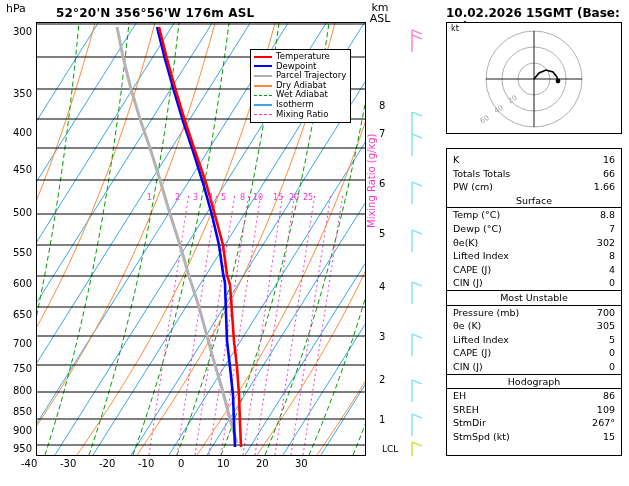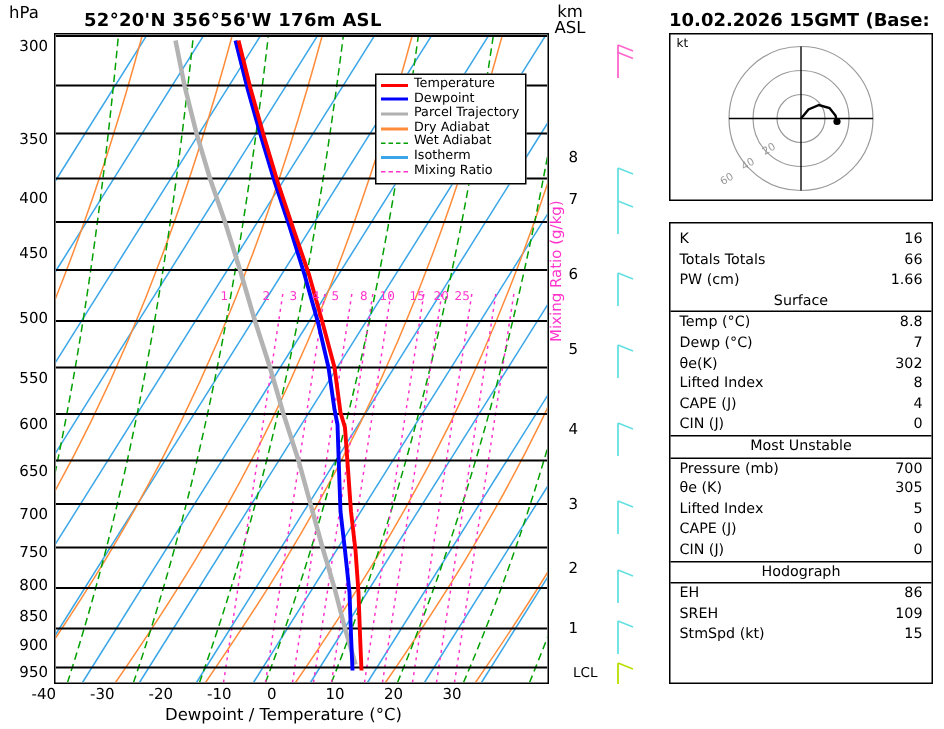--- a/index.html
+++ b/index.html
@@ -204,21 +204,20 @@
   <div class="p-label" style="left:2px;top:443px;">950</div>
 
   <div class="t-label" style="left:21px;top:458px;">-40</div>
   <div class="t-label" style="left:60px;top:458px;">-30</div>
   <div class="t-label" style="left:99px;top:458px;">-20</div>
   <div class="t-label" style="left:138px;top:458px;">-10</div>
   <div class="t-label" style="left:178px;top:458px;">0</div>
   <div class="t-label" style="left:217px;top:458px;">10</div>
   <div class="t-label" style="left:256px;top:458px;">20</div>
   <div class="t-label" style="left:295px;top:458px;">30</div>
-  <div id="xaxis-title">Dewpoint / Temperature (°C)</div>
 
   <div class="km-label" style="left:379px;top:100px;">8</div>
   <div class="km-label" style="left:379px;top:128px;">7</div>
   <div class="km-label" style="left:379px;top:178px;">6</div>
   <div class="km-label" style="left:379px;top:228px;">5</div>
   <div class="km-label" style="left:379px;top:281px;">4</div>
   <div class="km-label" style="left:379px;top:331px;">3</div>
   <div class="km-label" style="left:379px;top:374px;">2</div>
   <div class="km-label" style="left:379px;top:414px;">1</div>
   <div class="lcl-label" style="left:382px;top:444px;">LCL</div>
@@ -349,18 +348,22 @@
     <div class="hr"></div>
     <div class="info-row">
       <span class="k">EH</span>
       <span class="v">86</span>
     </div>
     <div class="info-row">
       <span class="k">SREH</span>
       <span class="v">109</span>
     </div>
     <div class="info-row">
+      <span class="k">StmDir</span>
+      <span class="v">267°</span>
+    </div>
+    <div class="info-row">
       <span class="k">StmSpd (kt)</span>
       <span class="v">15</span>
     </div>
   </div>
 
 </div>
 
 </body></html>

